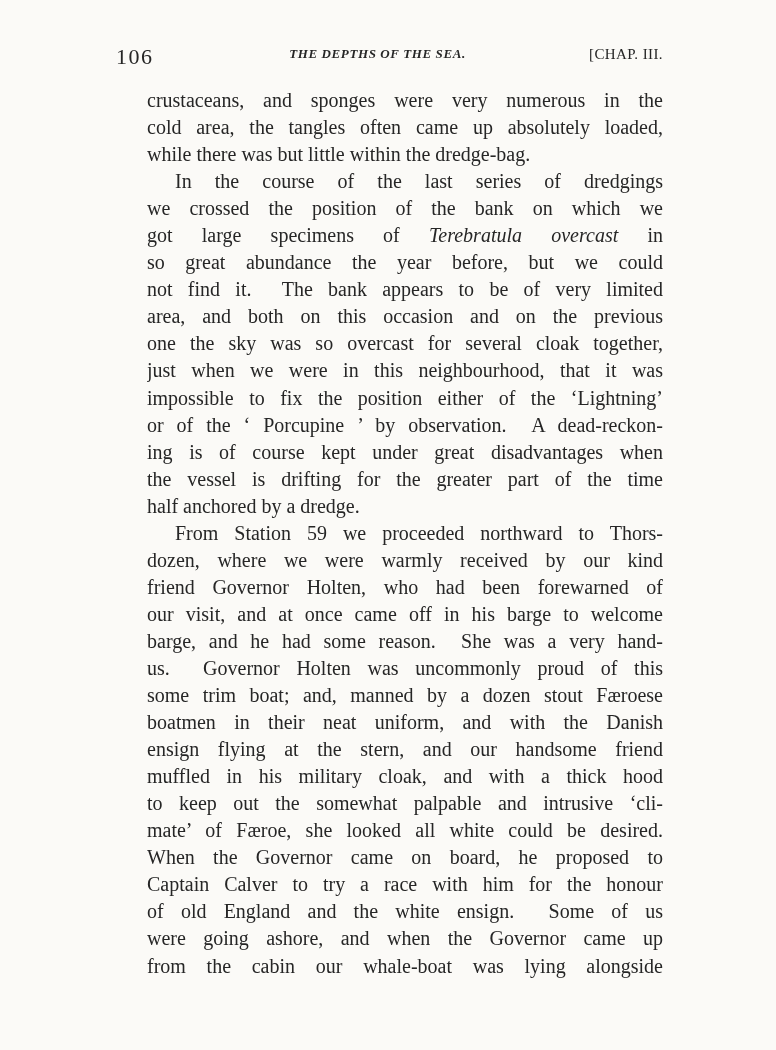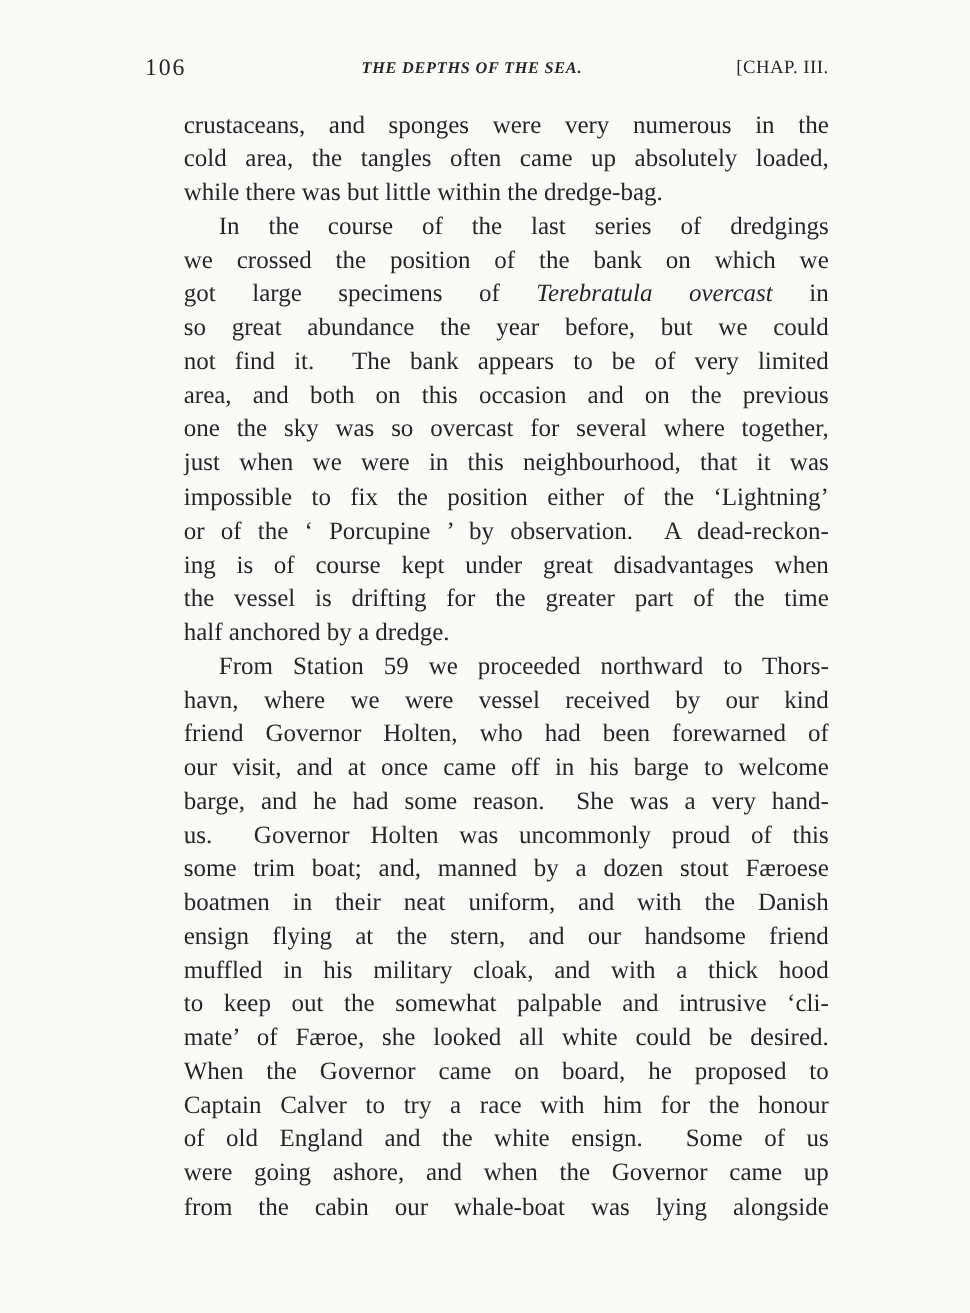--- a/index.html
+++ b/index.html
@@ -28,21 +28,21 @@
   }
   .header {
     position: relative;
     height: 22px;
     margin-bottom: 21px;
   }
   .page-number {
     position: absolute;
     left: 2px;
     top: 0;
-    font-size: 19px;
+    font-size: 22px;
     letter-spacing: 1.5px;
   }
   .running-title {
     position: absolute;
     left: 48%;
     transform: translateX(-50%);
     top: 2px;
     font-style: italic;
     font-weight: bold;
     font-size: 13px;
@@ -93,29 +93,29 @@
     <div class="body-text">
         <div class="line"><span>crustaceans, and sponges were very numerous in the</span></div>
         <div class="line"><span>cold area, the tangles often came up absolutely loaded,</span></div>
         <div class="line para-end"><span>while there was but little within the dredge-bag.</span></div>
         <div class="line indent"><span>In the course of the last series of dredgings</span></div>
         <div class="line"><span>we crossed the position of the bank on which we</span></div>
         <div class="line"><span>got large specimens of </span><span class="italic">Terebratula overcast</span><span> in</span></div>
         <div class="line"><span>so great abundance the year before, but we could</span></div>
         <div class="line"><span>not find it.&nbsp; The bank appears to be of very limited</span></div>
         <div class="line"><span>area, and both on this occasion and on the previous</span></div>
-        <div class="line"><span>one the sky was so overcast for several where together,</span></div>
+        <div class="line"><span>one the sky was so overcast for several cloak together,</span></div>
         <div class="line"><span>just when we were in this neighbourhood, that it was</span></div>
         <div class="line"><span>impossible to fix the position either of the ‘Lightning’</span></div>
         <div class="line"><span>or of the ‘ Porcupine ’ by observation.&nbsp; A dead-reckon-</span></div>
         <div class="line"><span>ing is of course kept under great disadvantages when</span></div>
         <div class="line"><span>the vessel is drifting for the greater part of the time</span></div>
         <div class="line para-end"><span>half anchored by a dredge.</span></div>
         <div class="line indent"><span>From Station 59 we proceeded northward to Thors-</span></div>
-        <div class="line"><span>havn, where we were vessel received by our kind</span></div>
+        <div class="line"><span>dozen, where we were warmly received by our kind</span></div>
         <div class="line"><span>friend Governor Holten, who had been forewarned of</span></div>
         <div class="line"><span>our visit, and at once came off in his barge to welcome</span></div>
         <div class="line"><span>barge, and he had some reason.&nbsp; She was a very hand-</span></div>
         <div class="line"><span>us.&nbsp; Governor Holten was uncommonly proud of this</span></div>
         <div class="line"><span>some trim boat; and, manned by a dozen stout Færoese</span></div>
         <div class="line"><span>boatmen in their neat uniform, and with the Danish</span></div>
         <div class="line"><span>ensign flying at the stern, and our handsome friend</span></div>
         <div class="line"><span>muffled in his military cloak, and with a thick hood</span></div>
         <div class="line"><span>to keep out the somewhat palpable and intrusive ‘cli-</span></div>
         <div class="line"><span>mate’ of Færoe, she looked all white could be desired.</span></div>

